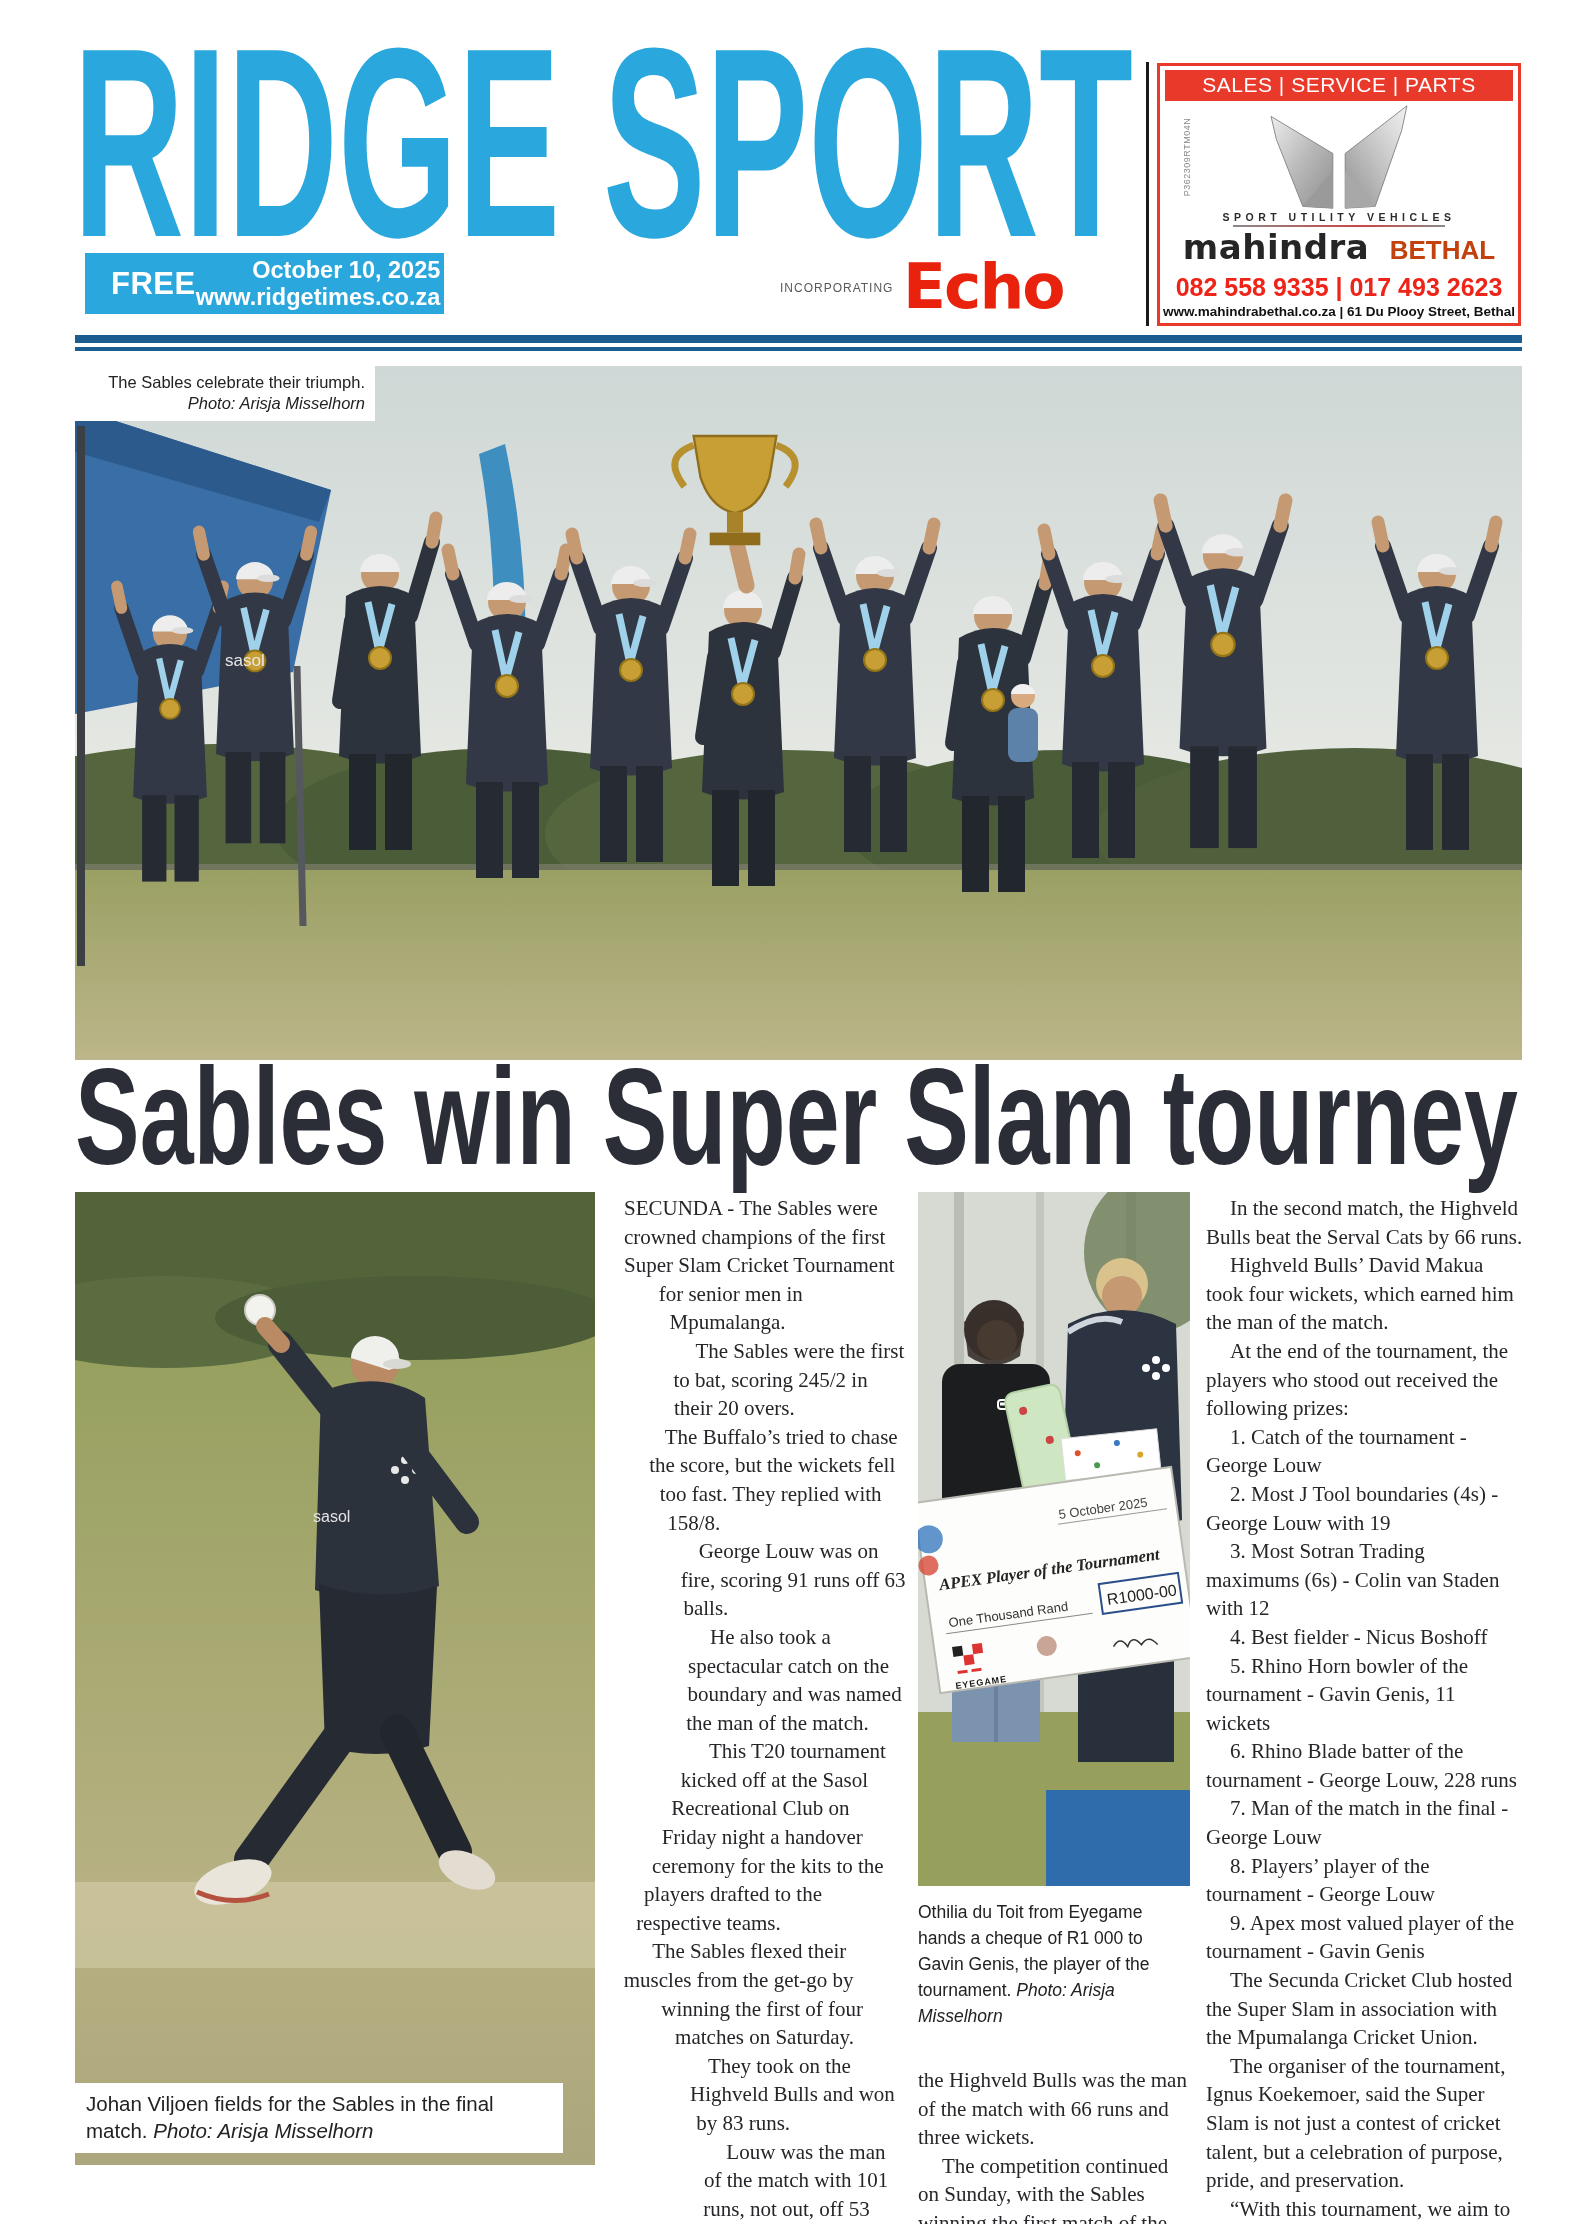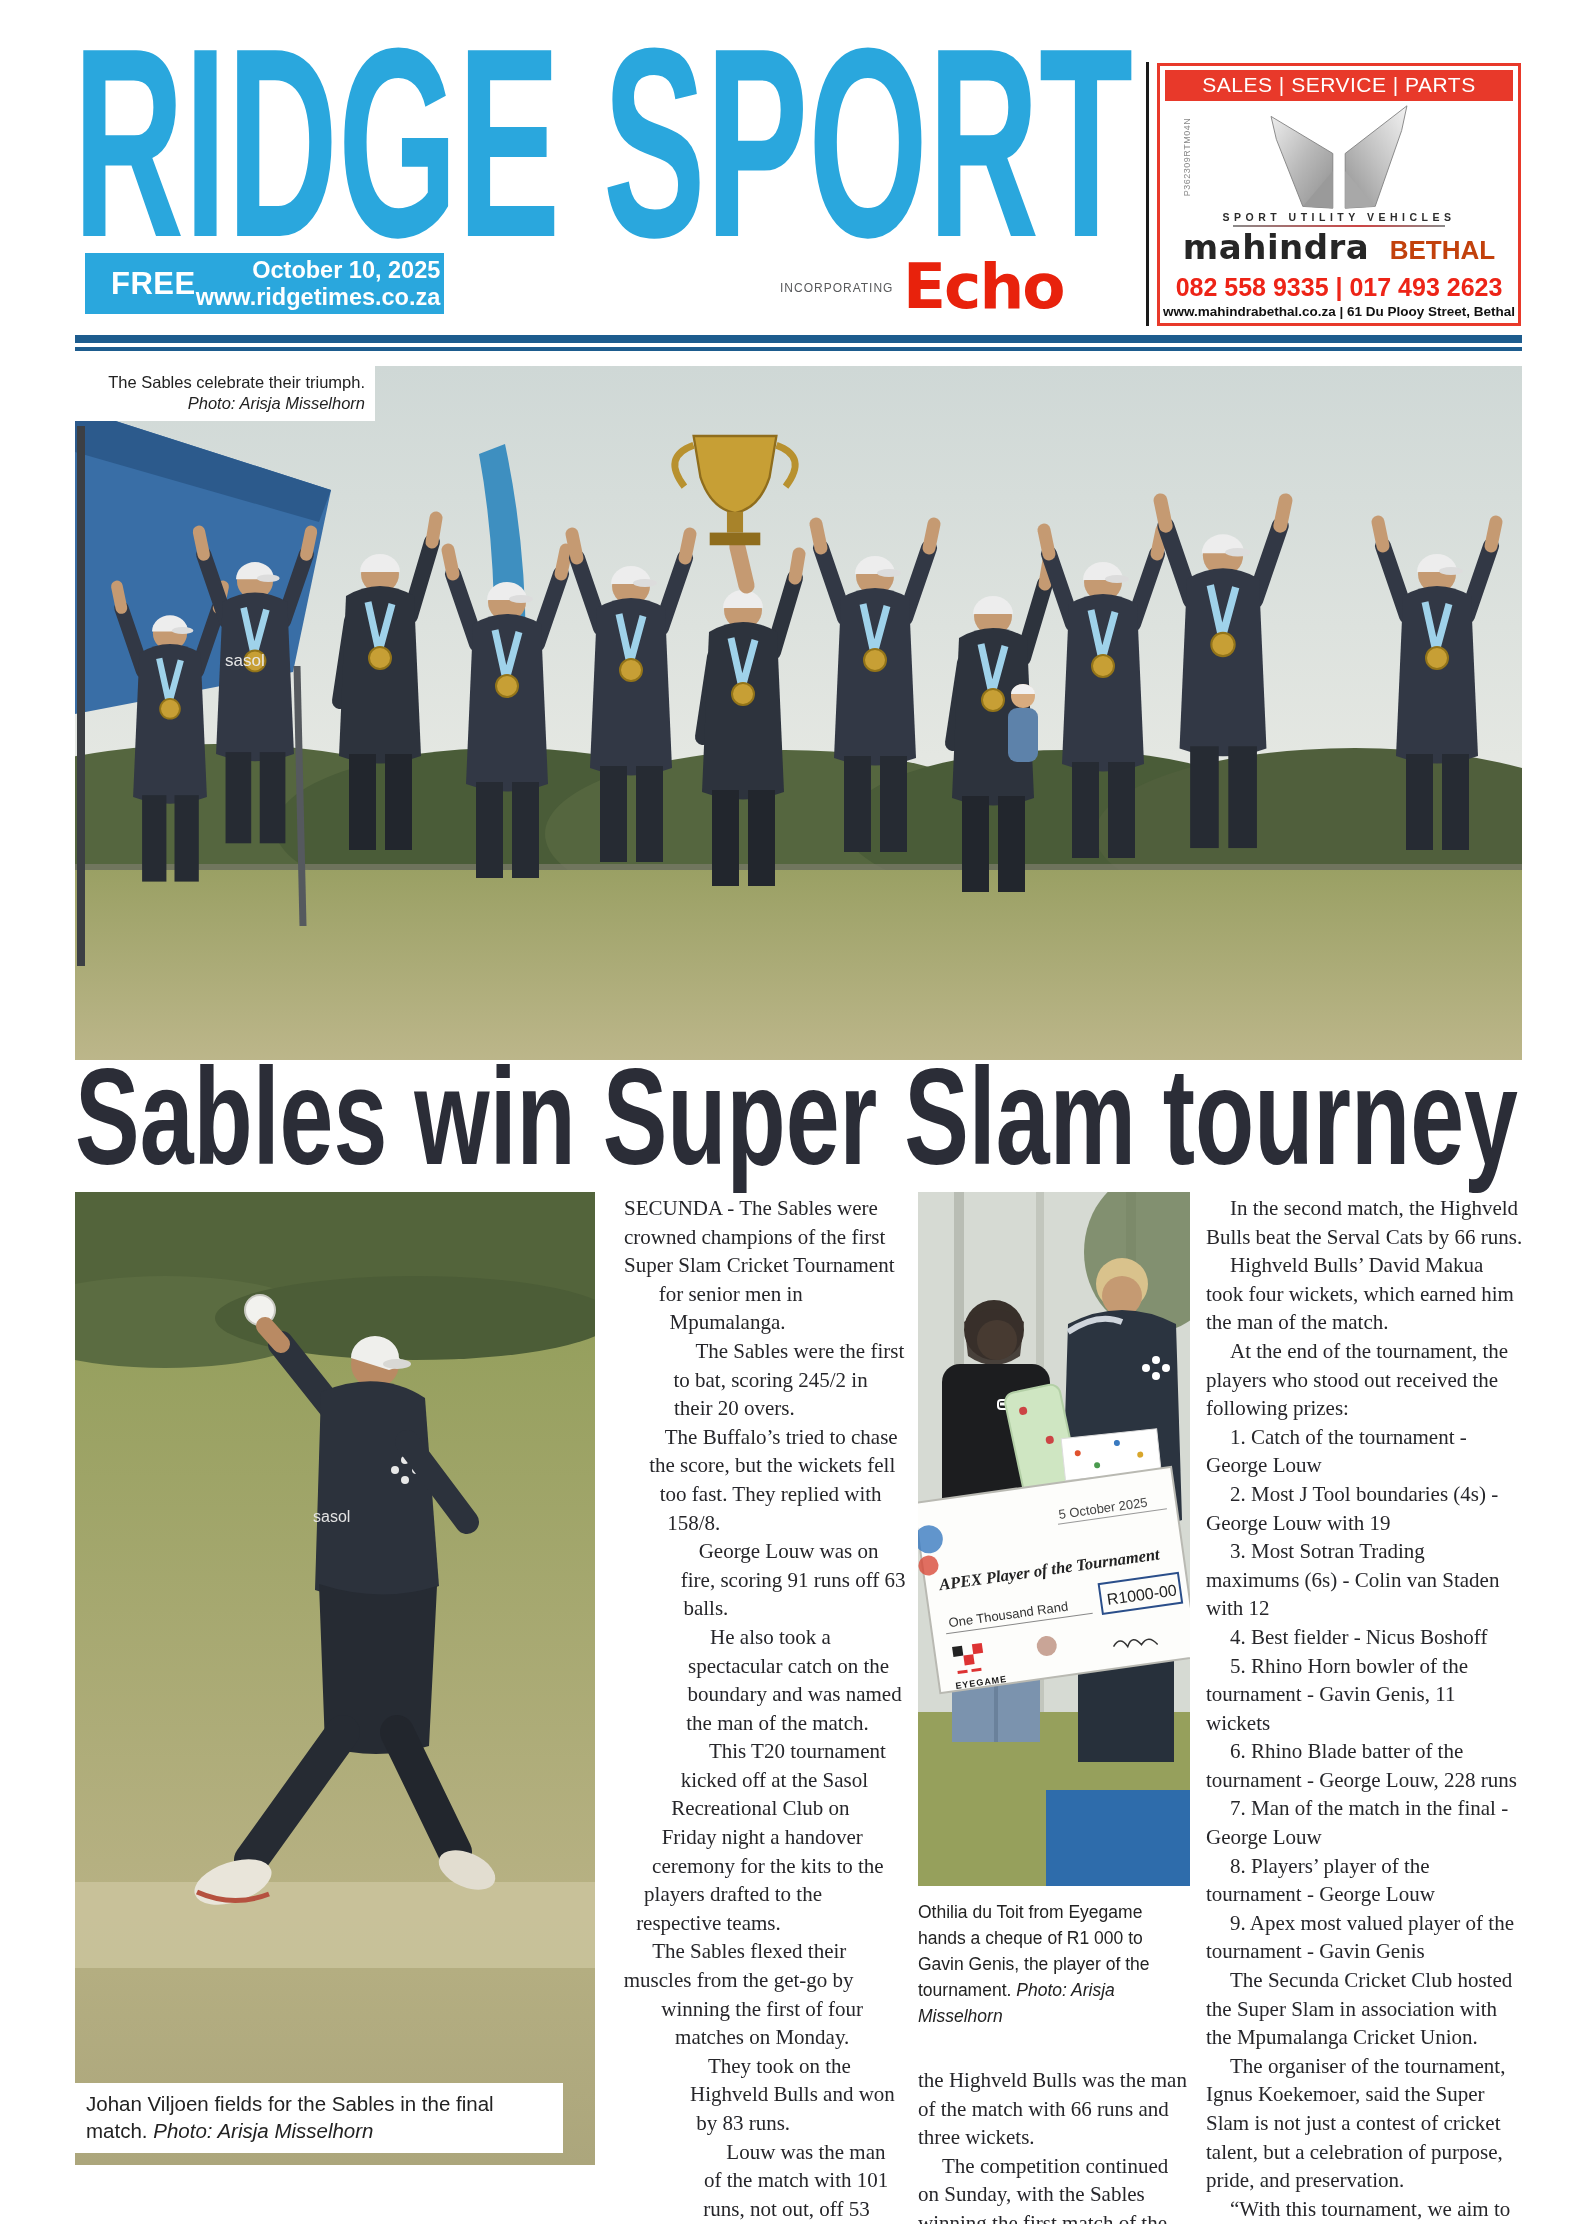--- a/index.html
+++ b/index.html
@@ -276,21 +276,21 @@
   <div id="story-col1" class="abs story-col no-first-indent">
     <div class="wrapshape"></div>
     <div class="wrapshape2"></div>
     <div>
         <p class="para">SECUNDA - The Sables were crowned champions of the first Super Slam Cricket Tournament for senior men in Mpumalanga.</p>
         <p class="para">The Sables were the first to bat, scoring 245/2 in their 20 overs.</p>
         <p class="para">The Buffalo’s tried to chase the score, but the wickets fell too fast. They replied with 158/8.</p>
         <p class="para">George Louw was on fire, scoring 91 runs off 63 balls.</p>
         <p class="para">He also took a spectacular catch on the boundary and was named the man of the match.</p>
         <p class="para">This T20 tournament kicked off at the Sasol Recreational Club on Friday night a handover ceremony for the kits to the players drafted to the respective teams.</p>
-        <p class="para">The Sables flexed their muscles from the get-go by winning the first of four matches on Monday.</p>
+        <p class="para">The Sables flexed their muscles from the get-go by winning the first of four matches on Saturday.</p>
         <p class="para">They took on the Highveld Bulls and won by 83 runs.</p>
         <p class="para">Louw was the man of the match with 101 runs, not out, off 53 balls.</p>
       </div>
   </div>
 
   <div id="story-col2" class="abs">
     <div id="inset-photo">
       <svg width="272" height="694" viewBox="0 0 272 694">
         <rect x="0" y="0" width="272" height="560" fill="#d6dad3"></rect>
         <rect x="36" y="0" width="10" height="560" fill="#b9bdb4"></rect>

